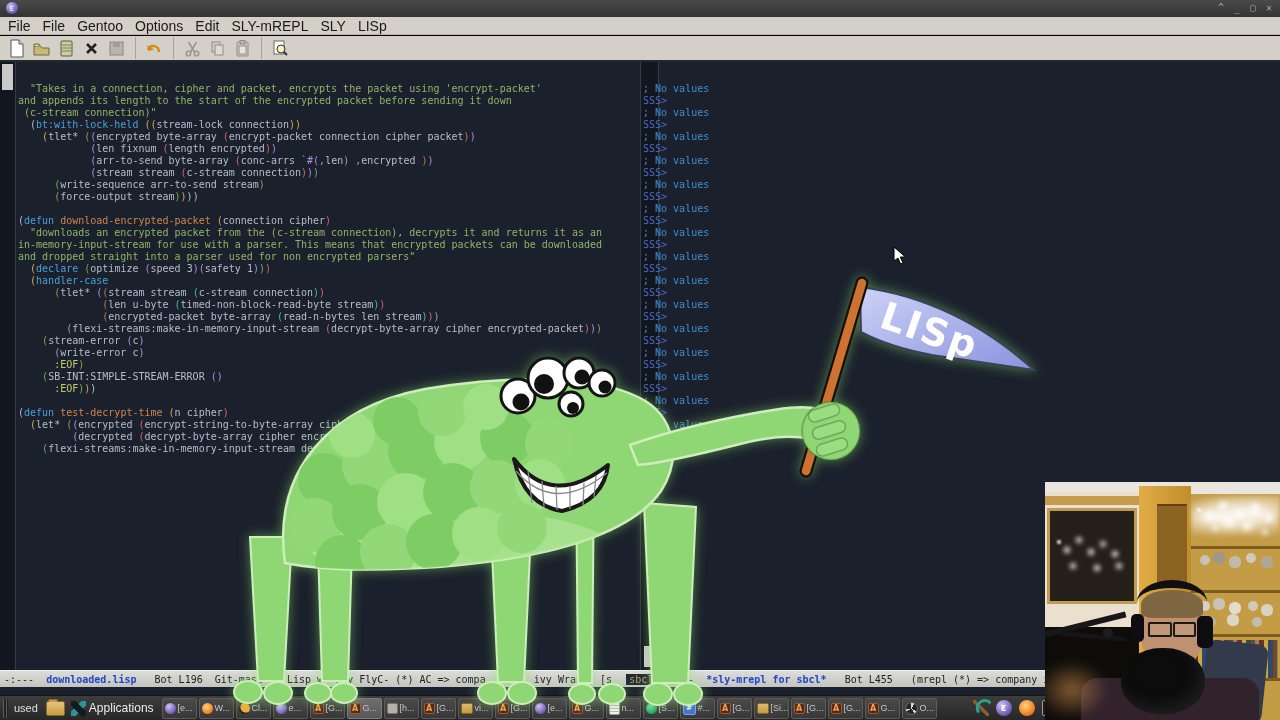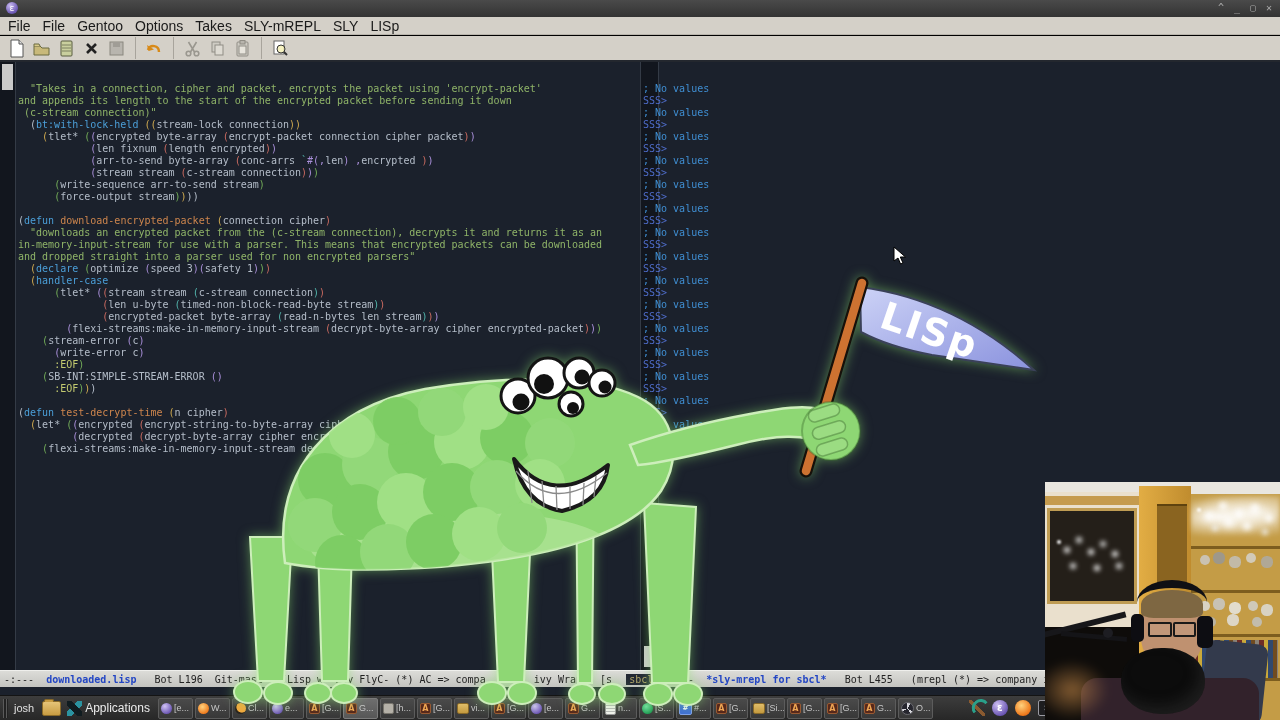--- a/index.html
+++ b/index.html
@@ -138,21 +138,21 @@
       <span>▢</span>
       <span>✕</span>
     </div>
 </div>
 
 <div id="menubar">
     <span class="mi">File</span>
     <span class="mi">File</span>
     <span class="mi">Gentoo</span>
     <span class="mi">Options</span>
-    <span class="mi">Takes</span>
+    <span class="mi">Edit</span>
     <span class="mi">SLY-mREPL</span>
     <span class="mi">SLY</span>
     <span class="mi">LISp</span>
   </div>
 <div id="toolbar">
     <div class="tbtn">
       <svg width="19" height="19">
         <path d="M4 1h8l4 4v13H4z" fill="#fff" stroke="#555"></path>
         <path d="M12 1v4h4" fill="#ddd" stroke="#555"></path>
       </svg>
@@ -225,21 +225,21 @@
   </div>
   <div id="repl"><div class="line rout">; No values</div><div class="line rprm">SSS&gt;</div><div class="line rout">; No values</div><div class="line rprm">SSS&gt;</div><div class="line rout">; No values</div><div class="line rprm">SSS&gt;</div><div class="line rout">; No values</div><div class="line rprm">SSS&gt;</div><div class="line rout">; No values</div><div class="line rprm">SSS&gt;</div><div class="line rout">; No values</div><div class="line rprm">SSS&gt;</div><div class="line rout">; No values</div><div class="line rprm">SSS&gt;</div><div class="line rout">; No values</div><div class="line rprm">SSS&gt;</div><div class="line rout">; No values</div><div class="line rprm">SSS&gt;</div><div class="line rout">; No values</div><div class="line rprm">SSS&gt;</div><div class="line rout">; No values</div><div class="line rprm">SSS&gt;</div><div class="line rout">; No values</div><div class="line rprm">SSS&gt;</div><div class="line rout">; No values</div><div class="line rprm">SSS&gt;</div><div class="line rout">; No values</div><div class="line rprm">SSS&gt;</div><div class="line rout">; No values</div><div class="line rprm">SSS&gt;</div><div class="line rout">; No values</div><div class="line rprm">SSS&gt;</div></div>
 </div>
 
 <div class="modeline" id="ml-left"><span>-:---  </span><span class="ml-buffer">downloaded.lisp</span><span>   Bot L196  Git-mast   (Lisp w  Fly FlyC- (*) AC =&gt; compa        ivy Wrap)  [s  </span><span class="ml-dark">sbcl/</span></div>
 <div class="modeline" id="ml-right"><span>U:**-  </span><span class="ml-buffer">*sly-mrepl for sbcl*</span><span>   Bot L455   (mrepl (*) =&gt; company ivy</span></div>
 <div id="minibuf"></div>
 
 <div id="taskbar">
   <div class="tb-grip"></div>
-  <span class="tb-user">josh</span>
+  <span class="tb-user">used</span>
   <div class="tb-folder"></div>
   <div class="app-logo"></div>
   <span class="tb-apps">Applications</span>
   <div style="display:flex">
       <div class="twin">
         <div class="ti ti-emacs"></div>
         <span class="lbl">[e...</span>
       </div>
       <div class="twin">
         <div class="ti ti-firefox"></div>

